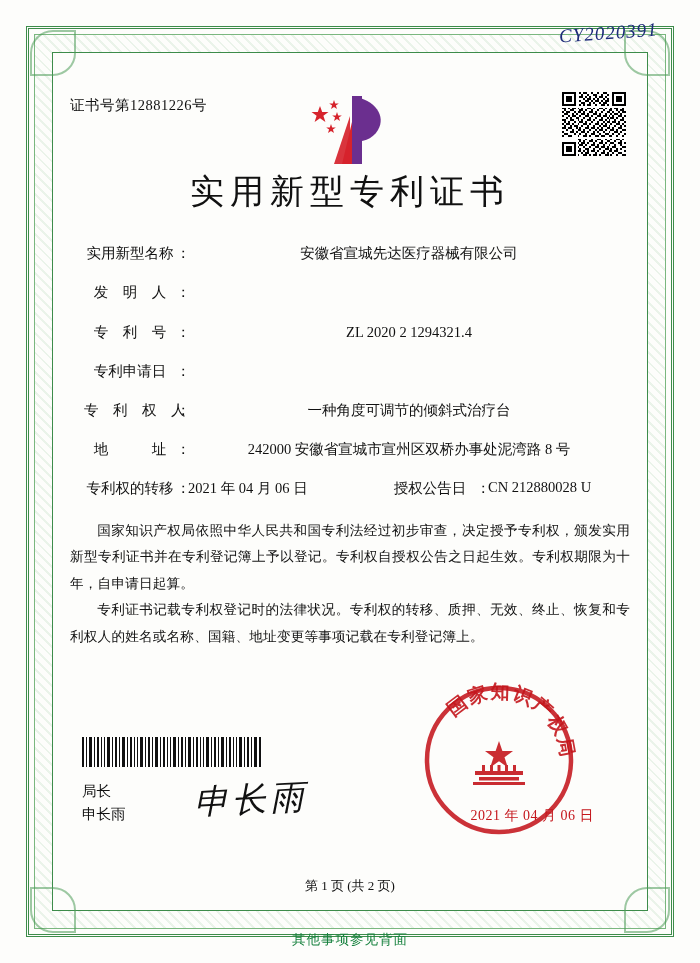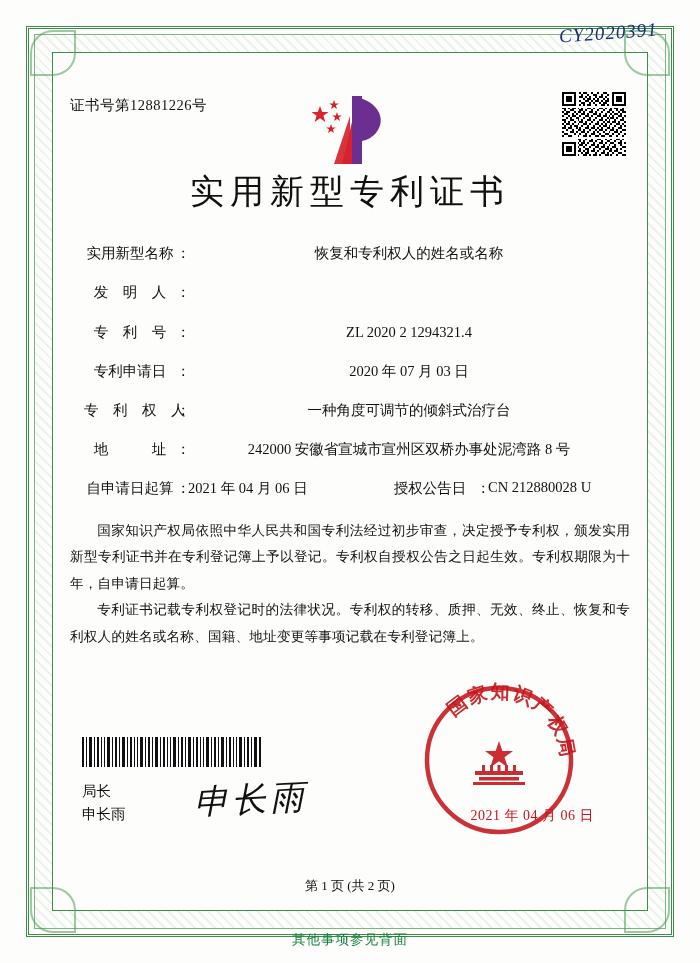--- a/index.html
+++ b/index.html
@@ -523,50 +523,49 @@
         </g>
       </svg>
     </div>
 
     <div class="title">实用新型专利证书</div>
 
     <div class="fields">
       <div class="field">
         <span class="f-label">实用新型名称</span>
         <span class="f-colon">：</span>
-        <span class="f-value">恢复和专利权人的姓名或名称</span>
+        <span class="f-value">安徽省宣城先达医疗器械有限公司</span>
       </div>
       <div class="field">
         <span class="f-label">发　明　人</span>
         <span class="f-colon">：</span>
       </div>
       <div class="field">
         <span class="f-label">专　利　号</span>
         <span class="f-colon">：</span>
         <span class="f-value">ZL 2020 2 1294321.4</span>
       </div>
       <div class="field">
         <span class="f-label">专利申请日</span>
         <span class="f-colon">：</span>
-        <span class="f-value">2020 年 07 月 03 日</span>
       </div>
       <div class="field">
         <span class="f-label">专　利　权　人</span>
         <span class="f-colon">：</span>
         <span class="f-value">一种角度可调节的倾斜式治疗台</span>
       </div>
       <div class="field">
         <span class="f-label">地　　　址</span>
         <span class="f-colon">：</span>
         <span class="f-value">242000 安徽省宣城市宣州区双桥办事处泥湾路 8 号</span>
       </div>
 
       <div class="field-row2">
         <span class="cell first">
-          <span class="f-label">自申请日起算</span>
+          <span class="f-label">专利权的转移</span>
           <span class="f-colon">：</span>
           <span>2021 年 04 月 06 日</span>
         </span>
         <span class="cell">
           <span class="f-label">授权公告日</span>
           <span class="f-colon">：</span>
           <span>CN 212880028 U</span>
         </span>
       </div>
     </div>

